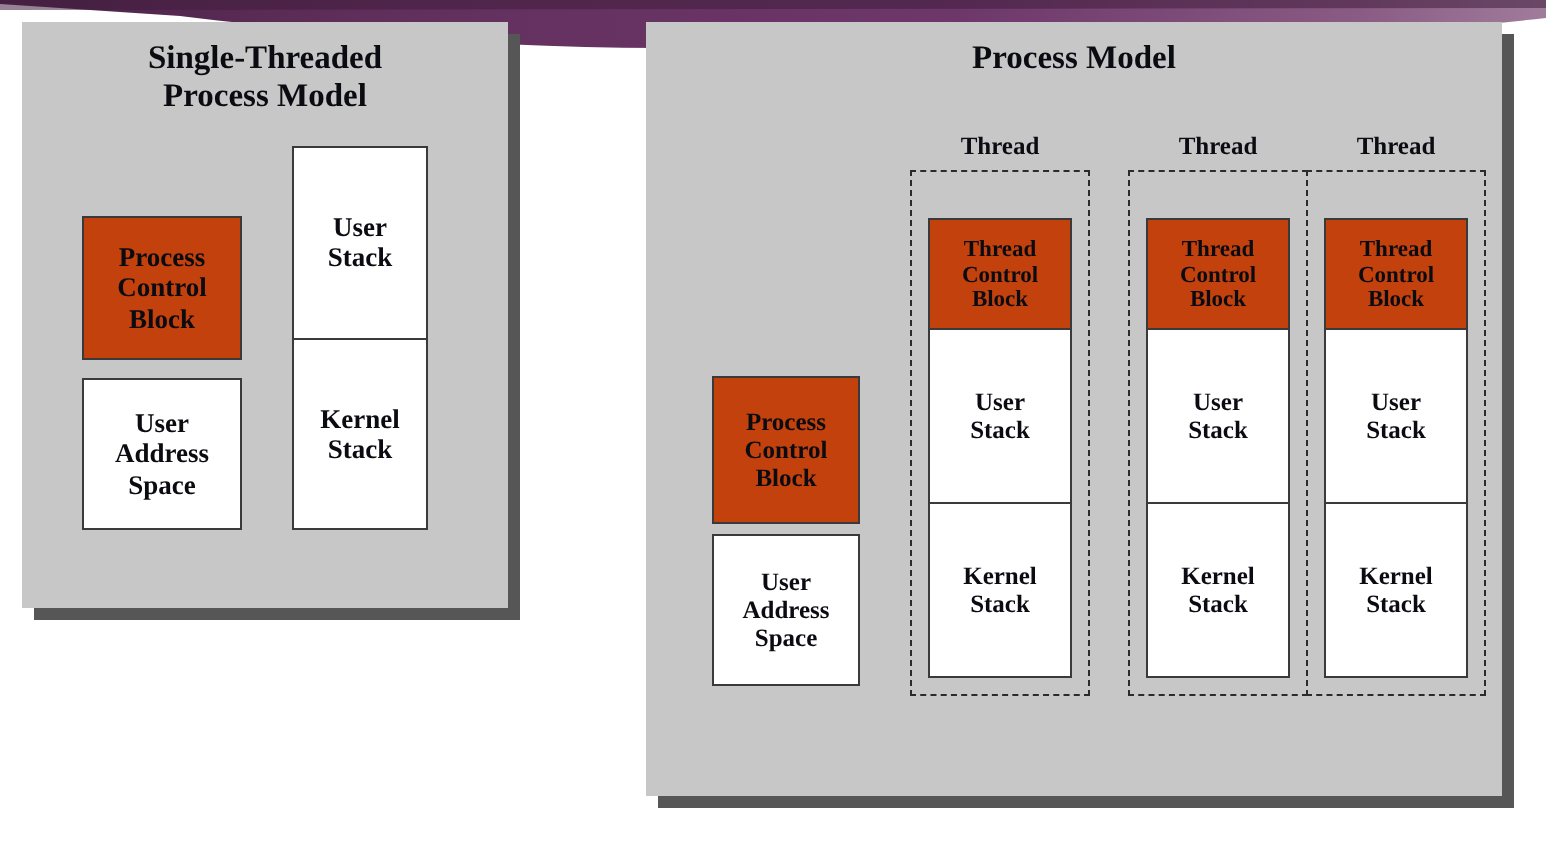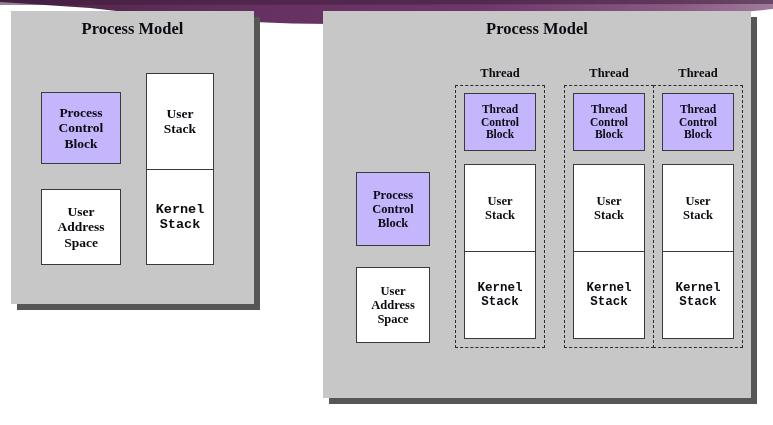--- a/index.html
+++ b/index.html
@@ -50,21 +50,21 @@
     box-sizing: border-box;
     display: flex;
     flex-direction: column;
     align-items: center;
     justify-content: center;
     font-weight: bold;
     color: #0b0b12;
     line-height: 1.12;
     text-align: center;
   }
-  .box.blue { background: #c4b5fd; }
+  .box.blue { background: #c2410c; margin-top: 16px; }
   .box .l { display: block; white-space: nowrap; }
 
   
   .stack-col {
     position: absolute;
     border: 1.6px solid #3a3a3a;
     box-sizing: border-box;
     background: #ffffff;
     display: flex;
     flex-direction: column;
@@ -73,21 +73,21 @@
     flex: 1 1 auto;
     display: flex;
     flex-direction: column;
     align-items: center;
     justify-content: center;
     font-weight: bold;
     color: #0b0b12;
     line-height: 1.12;
     text-align: center;
   }
-  .stack-col > .cell + .cell { border-top: 1.6px solid #3a3a3a; font-family: Liberation Mono, monospace; }
+  .stack-col > .cell + .cell { border-top: 1.6px solid #3a3a3a; }
 
   
   .thread-group {
     position: absolute;
     border: 1.7px dashed #2b2b2b;
     box-sizing: border-box;
     background: transparent;
   }
   .thread-label {
     position: absolute;
@@ -119,20 +119,21 @@
     </defs>
     <path d="M0,0 L773,0 L773,9 C690,18 600,24 520,24 L330,24
              C250,24 165,17 90,8 L0,2 Z" fill="url(#g1)"></path>
     <path d="M0,0 L773,0 L773,4 L0,5 Z" fill="#3f1d3c" opacity="0.55"></path>
   </svg>
 </div>
 
 <div class="panel" style="left:11px; top:11px; width:243px; height:293px;">
 
   <div class="panel-title fs16" style="top:9px;">
+    <span class="t-line">Single-Threaded</span>
     <span class="t-line">Process Model</span>
   </div>
 
   <div class="box blue fs13" style="left:30px; top:81px; width:80px; height:72px;">
     <span class="l">Process</span>
     <span class="l">Control</span>
     <span class="l">Block</span>
   </div>
 
   <div class="box fs13" style="left:30px; top:178px; width:80px; height:76px;">

